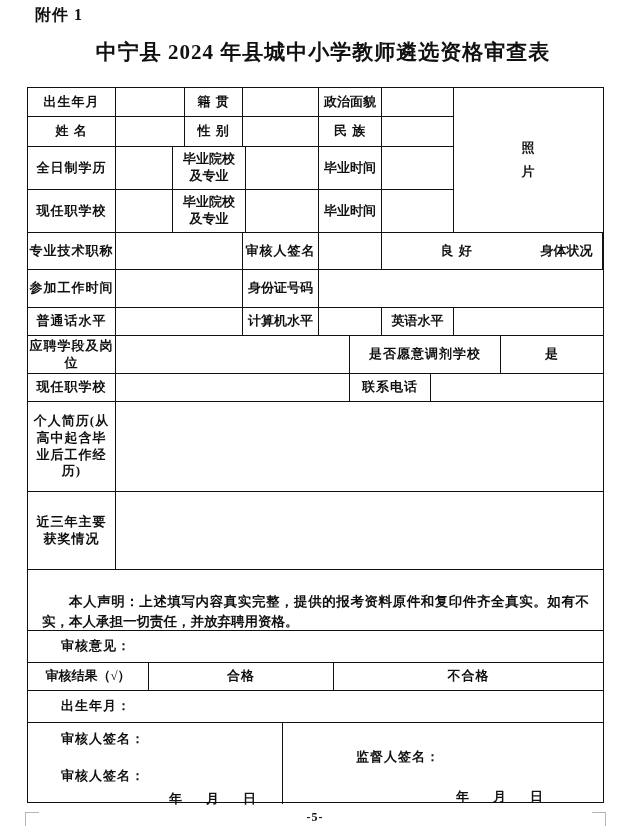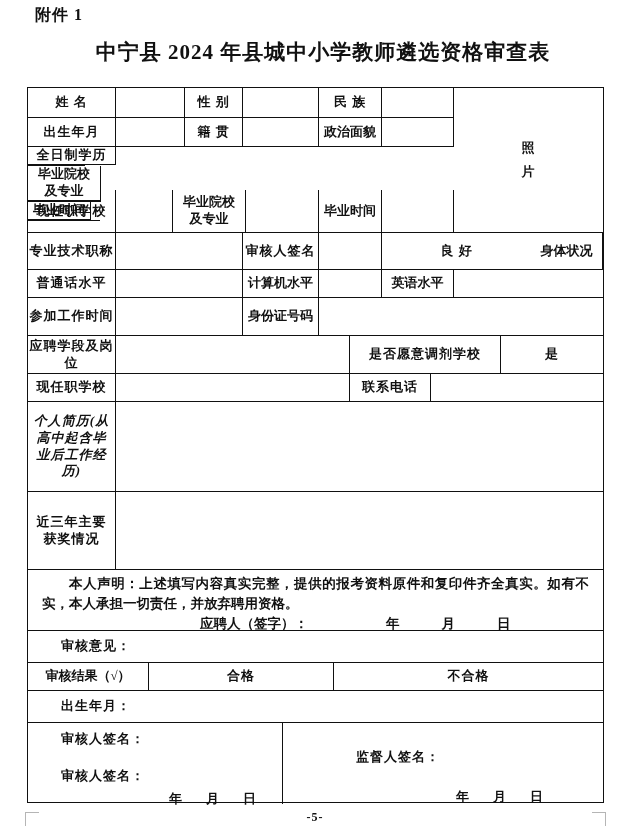--- a/index.html
+++ b/index.html
@@ -15,21 +15,21 @@
      display:flex;align-items:center;justify-content:center;flex-shrink:0;overflow:hidden;}
   .c.last{border-right:none;flex:1;}
   .lb{letter-spacing:1px;text-align:center;line-height:1.3;white-space:pre-line;}
   .ls0{letter-spacing:0;}
   .topwrap{display:flex;}
   .topleft{width:426px;flex-shrink:0;}
   .photo{flex:1;border-bottom:1px solid #111;display:flex;align-items:center;justify-content:center;}
   .photo .lb{line-height:24px;}
   .left-cell{justify-content:flex-start;}
   .pad33{padding-left:33px;}
-  .decl{display:block;padding:4px 14px 0 14px;line-height:20px;font-size:13.5px;}
+  .decl{display:block;padding:4px 14px 0 14px;line-height:20px;font-size:13.5px;margin-top:18px;}
   .decl p{margin:0;text-indent:2em;text-align:justify;}
   .decl-sign{margin-top:0;display:flex;}
   .decl-sign .sign-label{margin-left:158px;text-align:right;}
   .decl-date{margin-left:78px;white-space:nowrap;}
   .decl-date span + span{margin-left:42px;}
   .sigrow{display:flex;height:81px;}
   .sigcell{box-sizing:border-box;display:block;}
   .sig-left{width:255px;border-right:1px solid #111;padding:8px 0 0 33px;flex-shrink:0;}
   .sig-right{flex:1;padding:26px 0 0 73px;}
   .sig-line{height:15px;line-height:15px;letter-spacing:1px;}
@@ -49,49 +49,49 @@
 
 <div class="page">
 
   <div class="attachment">附件 1</div>
   <h1 class="title">中宁县 2024 年县城中小学教师遴选资格审查表</h1>
 
   <div class="tbl">
 
     <div class="topwrap">
       <div class="topleft">
+        <div class="row" style="height:29px;">
+          <div class="c" style="width:88px;">
+              <span class="lb">出生年月</span>
+            </div>
+          <div class="c" style="width:69px;"></div>
+          <div class="c" style="width:58px;">
+              <span class="lb">籍 贯</span>
+            </div>
+          <div class="c" style="width:76px;"></div>
+          <div class="c" style="width:63px;">
+              <span class="lb ls0">政治面貌</span>
+            </div>
+          <div class="c" style="width:72px;border-right:1px solid #111;flex:1;"></div>
+        </div>
         <div class="row" style="height:30px;">
           <div class="c" style="width:88px;">
               <span class="lb">姓 名</span>
             </div>
           <div class="c" style="width:69px;"></div>
           <div class="c" style="width:58px;">
               <span class="lb">性 别</span>
             </div>
           <div class="c" style="width:76px;"></div>
           <div class="c" style="width:63px;">
               <span class="lb">民 族</span>
             </div>
           <div class="c" style="width:72px;border-right:1px solid #111;flex:1;"></div>
         </div>
-        <div class="row" style="height:29px;">
-          <div class="c" style="width:88px;">
-              <span class="lb">出生年月</span>
-            </div>
-          <div class="c" style="width:69px;"></div>
-          <div class="c" style="width:58px;">
-              <span class="lb">籍 贯</span>
-            </div>
-          <div class="c" style="width:76px;"></div>
-          <div class="c" style="width:63px;">
-              <span class="lb ls0">政治面貌</span>
-            </div>
-          <div class="c" style="width:72px;border-right:1px solid #111;flex:1;"></div>
-        </div>
-        <div class="row" style="height:43px;flex-direction:column;">
+        <div class="row" style="height:43px;">
           <div class="c" style="width:88px;">
               <span class="lb">全日制学历</span>
             </div>
           <div class="c" style="width:57px;"></div>
           <div class="c" style="width:73px;">
               <span class="lb ls0">毕业院校
 及专业</span>
             </div>
           <div class="c" style="width:73px;"></div>
           <div class="c" style="width:63px;">
@@ -131,48 +131,48 @@
         </div>
       <div class="c" style="width:63px;"></div>
       <div class="c last">
           <span class="lb">良 好</span>
         </div>
       <div class="c" style="width:72px;">
           <span class="lb ls0">身体状况</span>
         </div>
     </div>
 
+    <div class="row" style="height:38px;">
+      <div class="c" style="width:88px;">
+          <span class="lb">参加工作时间</span>
+        </div>
+      <div class="c" style="width:127px;"></div>
+      <div class="c" style="width:76px;">
+          <span class="lb ls0">身份证号码</span>
+        </div>
+      <div class="c last"></div>
+    </div>
+
     <div class="row" style="height:28px;">
       <div class="c" style="width:88px;">
           <span class="lb">普通话水平</span>
         </div>
       <div class="c" style="width:127px;"></div>
       <div class="c" style="width:76px;">
           <span class="lb ls0">计算机水平</span>
         </div>
       <div class="c" style="width:63px;"></div>
       <div class="c" style="width:72px;">
           <span class="lb ls0">英语水平</span>
         </div>
       <div class="c last"></div>
     </div>
 
     <div class="row" style="height:38px;">
       <div class="c" style="width:88px;">
-          <span class="lb">参加工作时间</span>
-        </div>
-      <div class="c" style="width:127px;"></div>
-      <div class="c" style="width:76px;">
-          <span class="lb ls0">身份证号码</span>
-        </div>
-      <div class="c last"></div>
-    </div>
-
-    <div class="row" style="height:38px;">
-      <div class="c" style="width:88px;">
           <span class="lb">应聘学段及岗位</span>
         </div>
       <div class="c" style="width:234px;"></div>
       <div class="c" style="width:151px;">
           <span class="lb">是否愿意调剂学校</span>
         </div>
       <div class="c last">
           <span class="lb">是</span>
         </div>
     </div>
@@ -183,21 +183,21 @@
         </div>
       <div class="c" style="width:234px;"></div>
       <div class="c" style="width:81px;">
           <span class="lb">联系电话</span>
         </div>
       <div class="c last"></div>
     </div>
 
     <div class="row" style="height:90px;">
       <div class="c" style="width:88px;">
-          <span class="lb" style="padding:0 3px;font-style:italic;">个人简历(从高中起含毕业后工作经历)</span>
+          <span class="lb" style="padding:0 3px;">个人简历(从高中起含毕业后工作经历)</span>
         </div>
       <div class="c last"></div>
     </div>
 
     <div class="row" style="height:78px;">
       <div class="c" style="width:88px;">
           <span class="lb" style="padding:0 6px;">近三年主要获奖情况</span>
         </div>
       <div class="c last"></div>
     </div>

